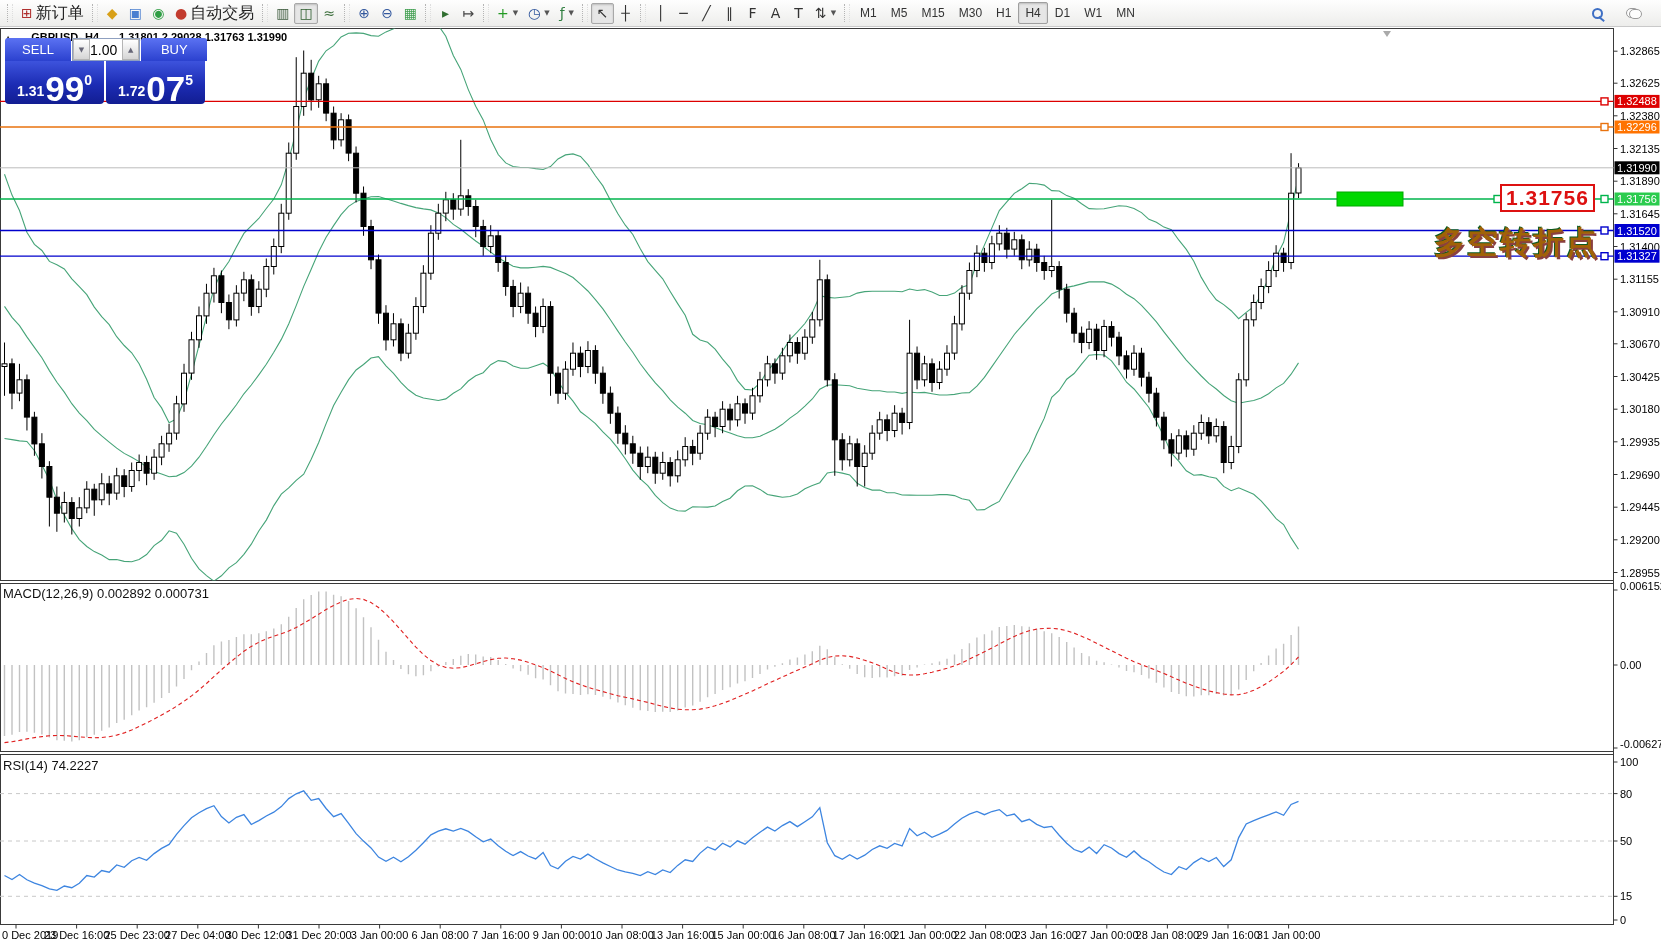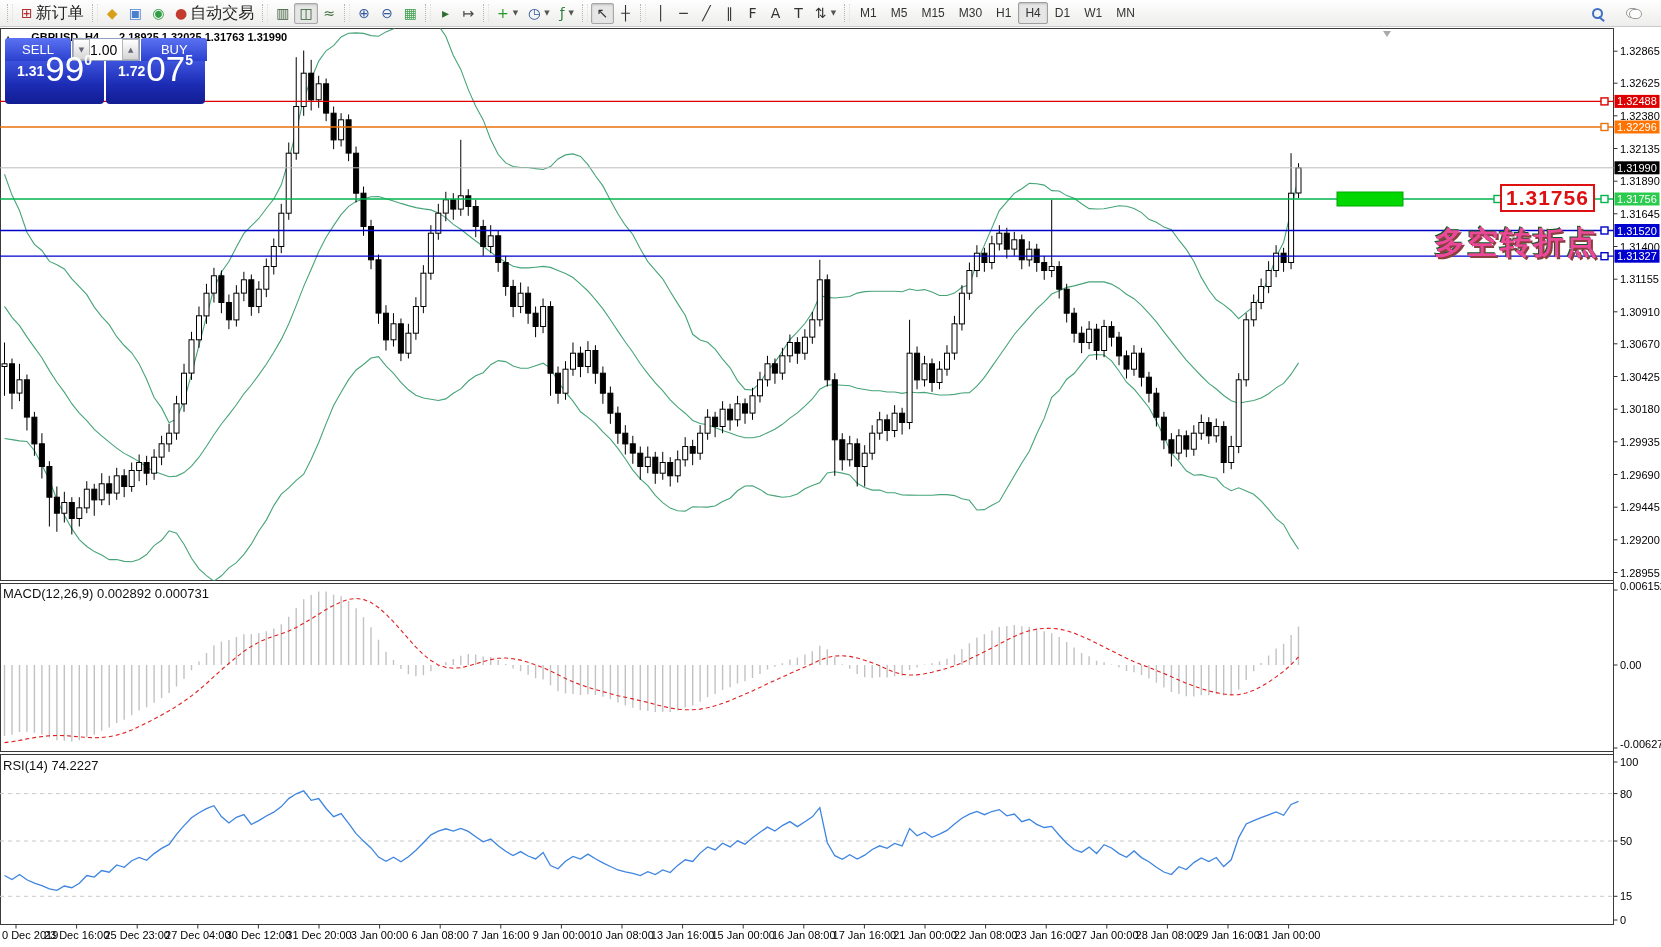--- a/index.html
+++ b/index.html
@@ -31,29 +31,29 @@
   .trade-panel{position:absolute;left:5px;top:38px;width:200px;height:66px;z-index:25;font-family:"Liberation Sans",sans-serif}
   .tp-top{display:flex;height:23px}
   .tp-btn{flex:0 0 66px;background:linear-gradient(#5b72f2,#2b41cf);color:#fff;font-size:13px;
           display:flex;align-items:center;justify-content:center;border-radius:3px 3px 0 0}
   .tp-vol{flex:1;display:flex;background:#fff;border:1px solid #8fa0c0;margin:0 1px}
   .spin{width:17px;background:linear-gradient(#ffffff,#d5d5d5);display:flex;align-items:center;justify-content:center;border:1px solid #b5b5b5}
   .spin span{font-family:"DejaVu Sans",sans-serif;font-size:7px;color:#667}
   .vol-val{flex:1;display:flex;align-items:center;justify-content:flex-end;padding-right:5px;font-size:14px;color:#000}
   .tp-prices{display:flex;height:43px;gap:2px}
   .price-box{flex:1;background:linear-gradient(#3d53dd,#1c2cb4 55%,#121d92);color:#fff;display:flex;
-             align-items:flex-end;justify-content:center;padding-bottom:20px;border-radius:0 0 4px 4px}
+             align-items:flex-end;justify-content:center;padding-bottom:0;border-radius:0 0 4px 4px}
   .p-small{font-size:14px;font-weight:bold;margin:0 1px 5px 0}
-  .p-big{font-size:35px;font-weight:normal;line-height:.82}
+  .p-big{font-size:35px;font-weight:bold;line-height:.82}
   .p-sup{font-size:14px;font-weight:bold;margin-bottom:16px}
   .macd-label{position:absolute;left:3px;top:586px;font-size:13px;z-index:20}
   .rsi-label{position:absolute;left:3px;top:758px;font-size:13px;z-index:20}
   .price-flag{position:absolute;left:1500px;top:184px;border:2px solid #dd1111;color:#dd1111;background:#fff;
               font-size:21px;font-weight:bold;line-height:24px;padding:0 4px;z-index:23;letter-spacing:1px}
-  .cn-note{position:absolute;left:1434px;top:222px;font-size:31px;font-weight:bold;color:#ec4899;letter-spacing:2px;
+  .cn-note{position:absolute;left:1434px;top:222px;font-size:31px;font-weight:bold;color:#a16207;letter-spacing:2px;
            text-shadow:2px 2px 0 #8a4040,-1px -1px 0 #0a5a20;z-index:22;white-space:nowrap;font-family:Liberation Sans, sans-serif}
   svg#chart{position:absolute;left:0;top:0;z-index:10}
   text{font-family:"Liberation Sans",sans-serif}
 </style>
 </head>
 <body>
 
 <div class="toolbar">
     <span class="tb-grip"></span>
     <span class="tb-item">
@@ -1182,21 +1182,21 @@
     <text x="1167.4" y="939" font-size="11" fill="#000" text-anchor="middle">28 Jan 08:00</text>
     <line x1="1228.0" y1="924.5" x2="1228.0" y2="928.5" stroke="#333"></line>
     <text x="1228.0" y="939" font-size="11" fill="#000" text-anchor="middle">29 Jan 16:00</text>
     <line x1="1288.6" y1="924.5" x2="1288.6" y2="928.5" stroke="#333"></line>
     <text x="1288.6" y="939" font-size="11" fill="#000" text-anchor="middle">31 Jan 00:00</text>
   </svg>
 
 <div class="title-row">
   <span class="collapse-tri"></span>
   <span>GBPUSD-,H4</span>
-  <span style="font-weight:bold">2.18925 1.32025 1.31763 1.31990</span>
+  <span style="font-weight:bold">1.31801 2.29028 1.31763 1.31990</span>
 </div>
 
 <div class="trade-panel">
   <div class="tp-top">
     <div class="tp-btn">SELL</div>
     <div class="tp-vol">
       <div class="spin">
           <span>▼</span>
         </div>
       <div class="vol-val">1.00</div>

